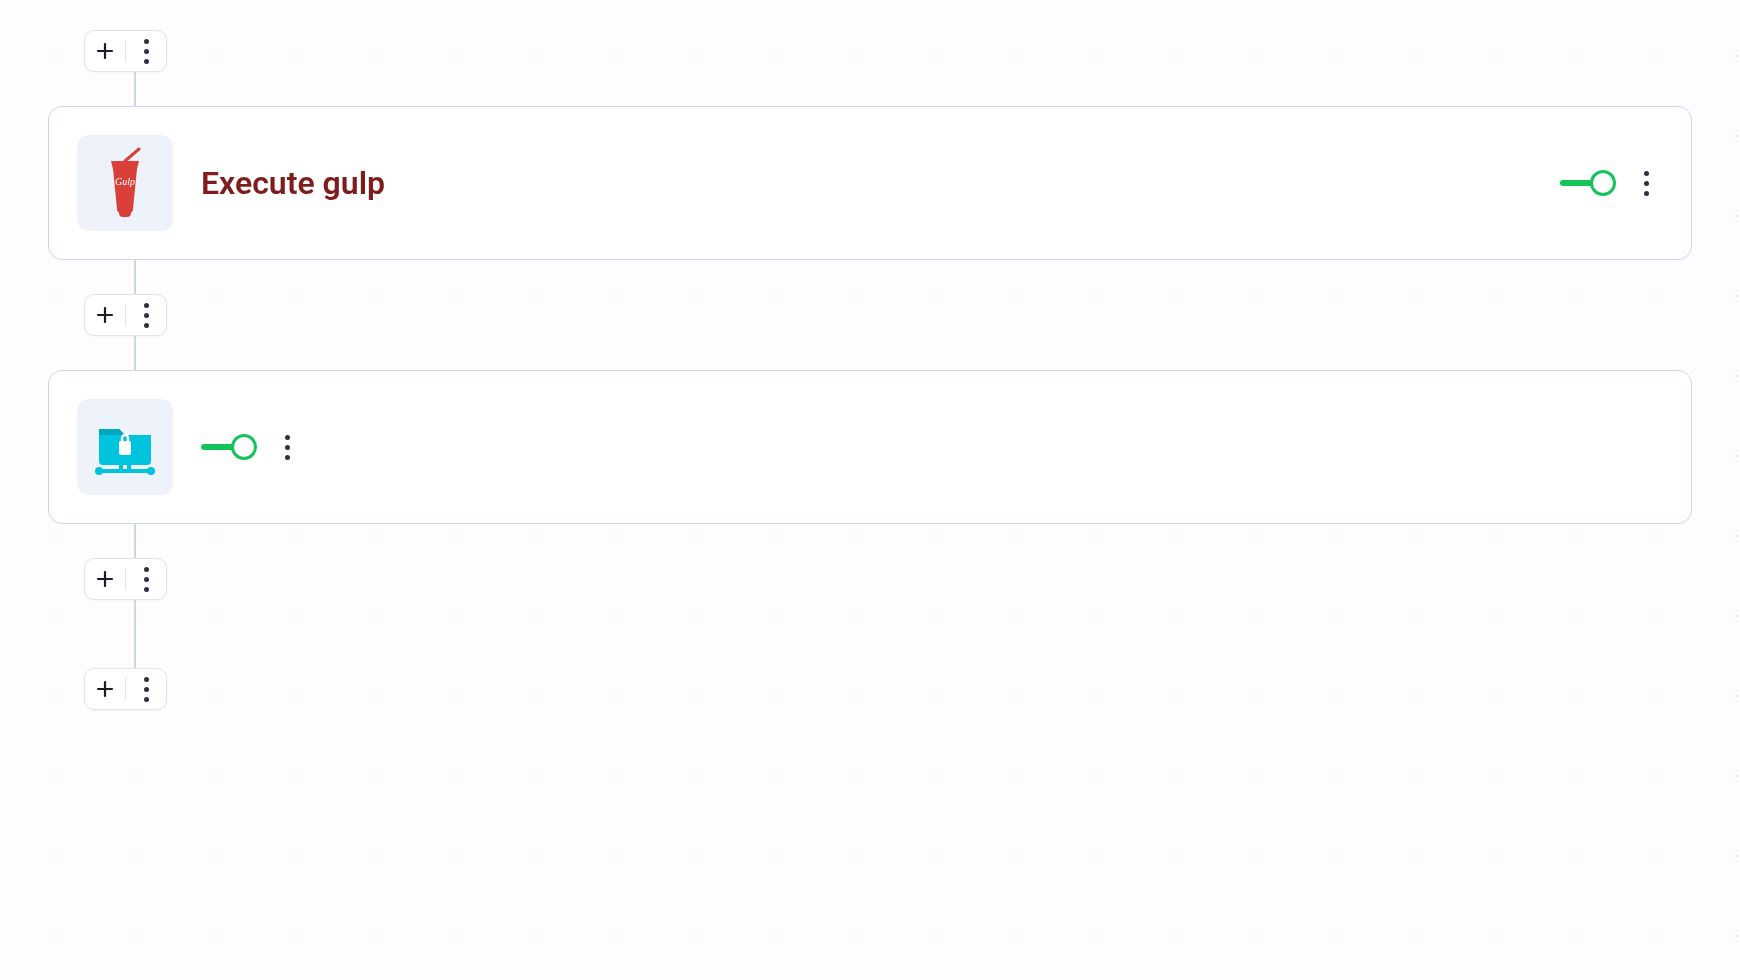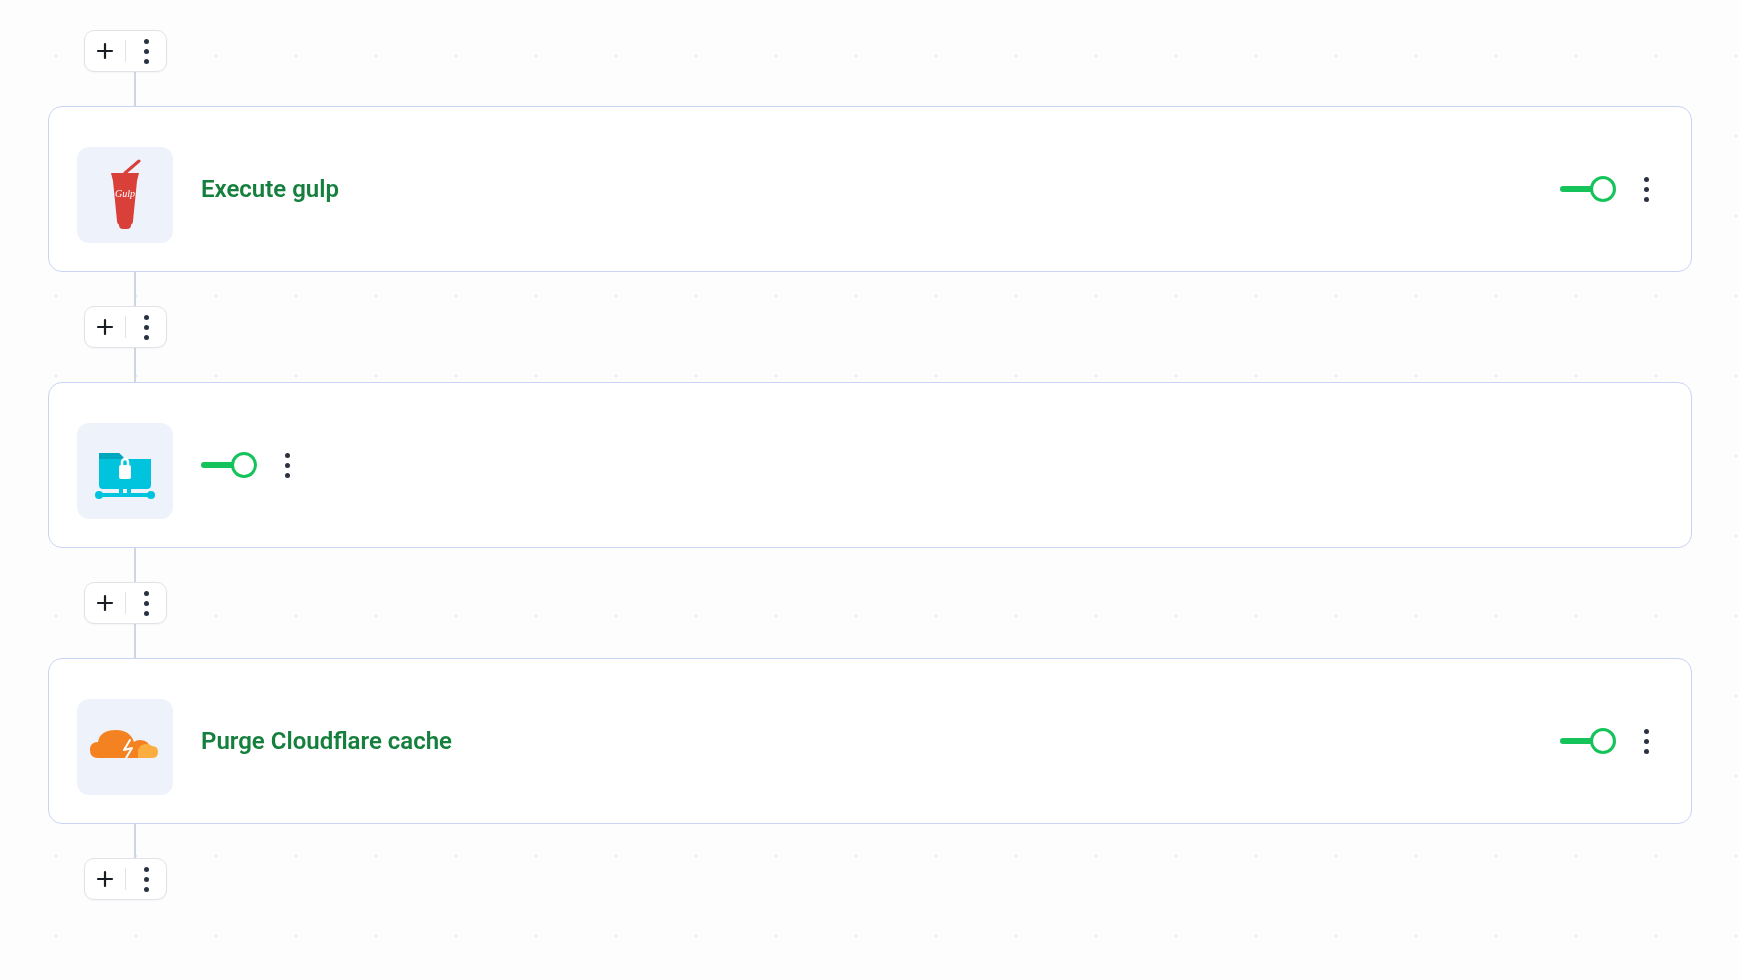--- a/index.html
+++ b/index.html
@@ -69,26 +69,25 @@
   }
   .step-icon {
     width: 96px;
     height: 96px;
     border-radius: 12px;
     background: #eef2fb;
     display: flex;
     align-items: center;
     justify-content: center;
     flex-shrink: 0;
-    margin-top: 12px;
   }
   .step-title {
-    font-size: 24px;
+    font-size: 32px;
     font-weight: 600;
-    color: #15803d;
+    color: #7f1d1d;
     flex: 1;
   }
   .step-actions {
     display: flex;
     align-items: center;
     gap: 22px;
   }
   .toggle {
     width: 56px;
     height: 28px;
@@ -234,41 +233,20 @@
     <div class="vdiv"></div>
     <div class="btn kebab">
       <span></span>
         <span></span>
         <span></span>
     </div>
   </div>
   <div class="connector"></div>
 
   
-  <div class="step-card">
-    <div class="step-icon">
-      <svg width="78" height="50" viewBox="0 0 78 50">
-        <path d="M56 36 H12 Q4 36 4 28 Q4 20 12 20 Q14 8 30 8 Q44 8 48 20 Q50 18 54 18 Q64 18 64 28 Q64 36 56 36 Z" fill="#f58220"></path>
-        <path d="M52 36 H66 Q72 36 72 30 Q72 24 66 24 Q64 22 60 22 Q54 22 52 28 Z" fill="#fbae3f"></path>
-        <path d="M40 36 L46 26 L38 28 L44 18" stroke="#ffffff" stroke-width="2" fill="none" stroke-linecap="round" stroke-linejoin="round"></path>
-      </svg>
-    </div>
-    <div class="step-title">Purge Cloudflare cache</div>
-    <div class="step-actions">
-      <div class="toggle">
-        <div class="track"></div>
-          <div class="knob"></div>
-      </div>
-      <div class="kebab">
-        <span></span>
-          <span></span>
-          <span></span>
-      </div>
-    </div>
-  </div>
 
   <div class="connector"></div>
   <div class="add-node">
     <div class="btn">
       <svg class="plus-svg" width="20" height="20" viewBox="0 0 20 20">
           <path d="M10 3v14M3 10h14" stroke="#1a1d24" stroke-width="2.2" stroke-linecap="round"></path>
         </svg>
     </div>
     <div class="vdiv"></div>
     <div class="btn kebab">

